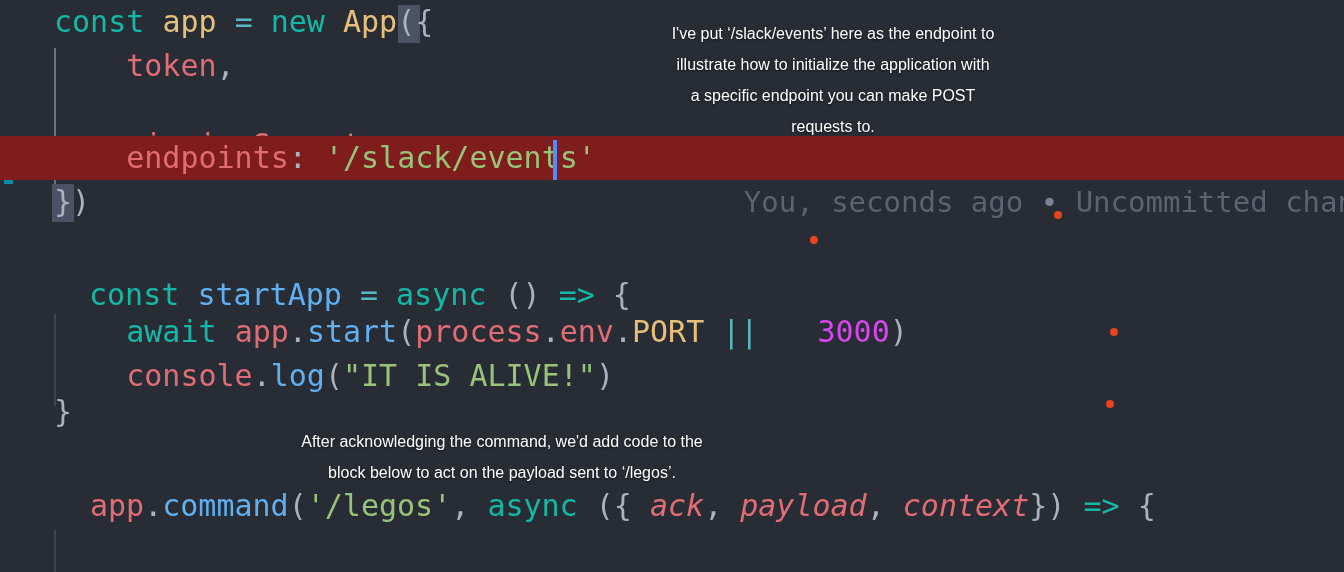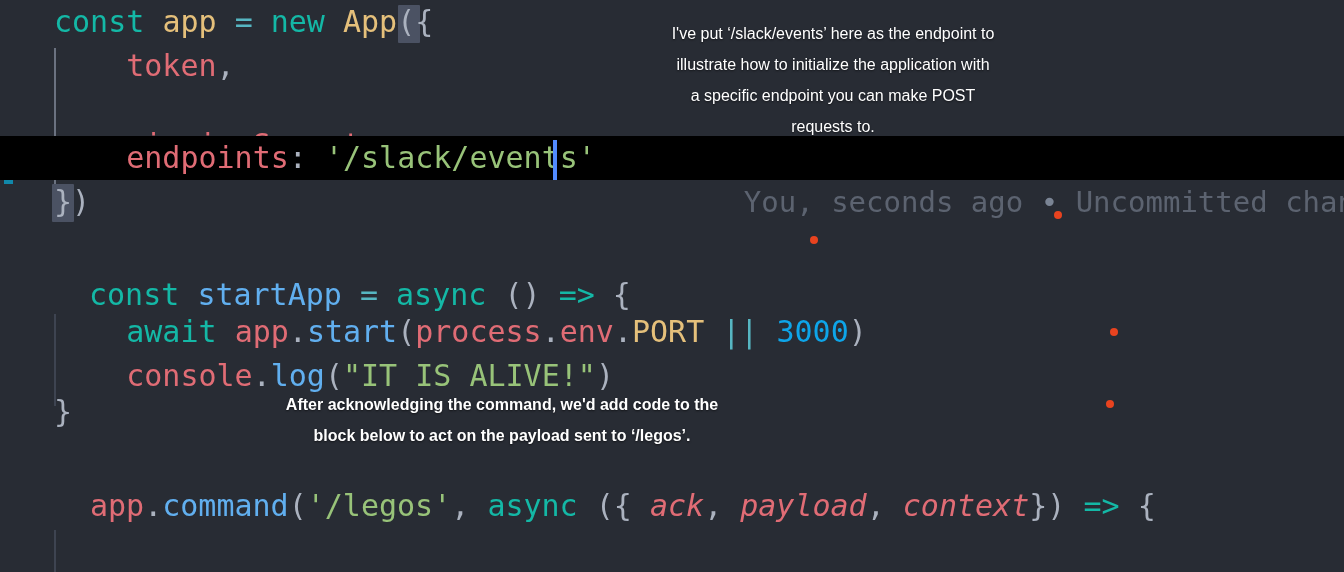--- a/index.html
+++ b/index.html
@@ -40,30 +40,30 @@
     font-size: 30px;
     letter-spacing: 0px;
     font-family: "DejaVu Sans Mono", "Liberation Mono", monospace;
   }
   .line .code {
     position: absolute;
     left: 54px;
     top: 0;
     white-space: pre;
   }
-  .line.current { background: #000000; }
+  .line.current { background: #7f1d1d; }
 
   
   .t-kw      { color: #14b8a6; }
   .t-var     { color: #e5c07b; }
   .t-op      { color: #56b6c2; }
   .t-prop    { color: #e06c75; }
   .t-fn      { color: #61afef; }
   .t-str     { color: #98c379; }
-  .t-num     { color: #0ea5e9; }
+  .t-num     { color: #d946ef; margin-left: 41px; }
   .t-punct   { color: #abb2bf; }
   .t-param   { color: #e06c75; font-style: italic; }
   .t-plain   { color: #abb2bf; }
 
   
   .indent-guide {
     position: absolute;
     width: 2px;
     background: #3b4插;
   }
@@ -171,21 +171,21 @@
 
   <div class="blame" style="left:674px; top:136px;">
     <span>You,</span><span> </span><span>seconds ago</span><span> </span><span class="dot">•</span><span> </span><span>Uncommitted changes</span>
   </div>
 
   <div class="caption" style="left:578px; top:18px; width:510px;">I've put ‘/slack/events’ here as the endpoint to
 illustrate how to initialize the application with
 a specific endpoint you can make POST
 requests to.</div>
 
-  <div class="caption" style="left:182px; top:389px; width:640px;font-weight:bold;">After acknowledging the command, we'd add code to the
+  <div class="caption" style="left:182px; top:426px; width:640px;">After acknowledging the command, we'd add code to the
 block below to act on the payload sent to ‘/legos’.</div>
 
   <div class="marker-dot" style="left:1054px; top:211px;"></div>
   <div class="marker-dot" style="left:810px; top:236px;"></div>
   <div class="marker-dot" style="left:1110px; top:328px;"></div>
   <div class="marker-dot" style="left:1106px; top:400px;"></div>
 
 </div>
 
 </body></html>

